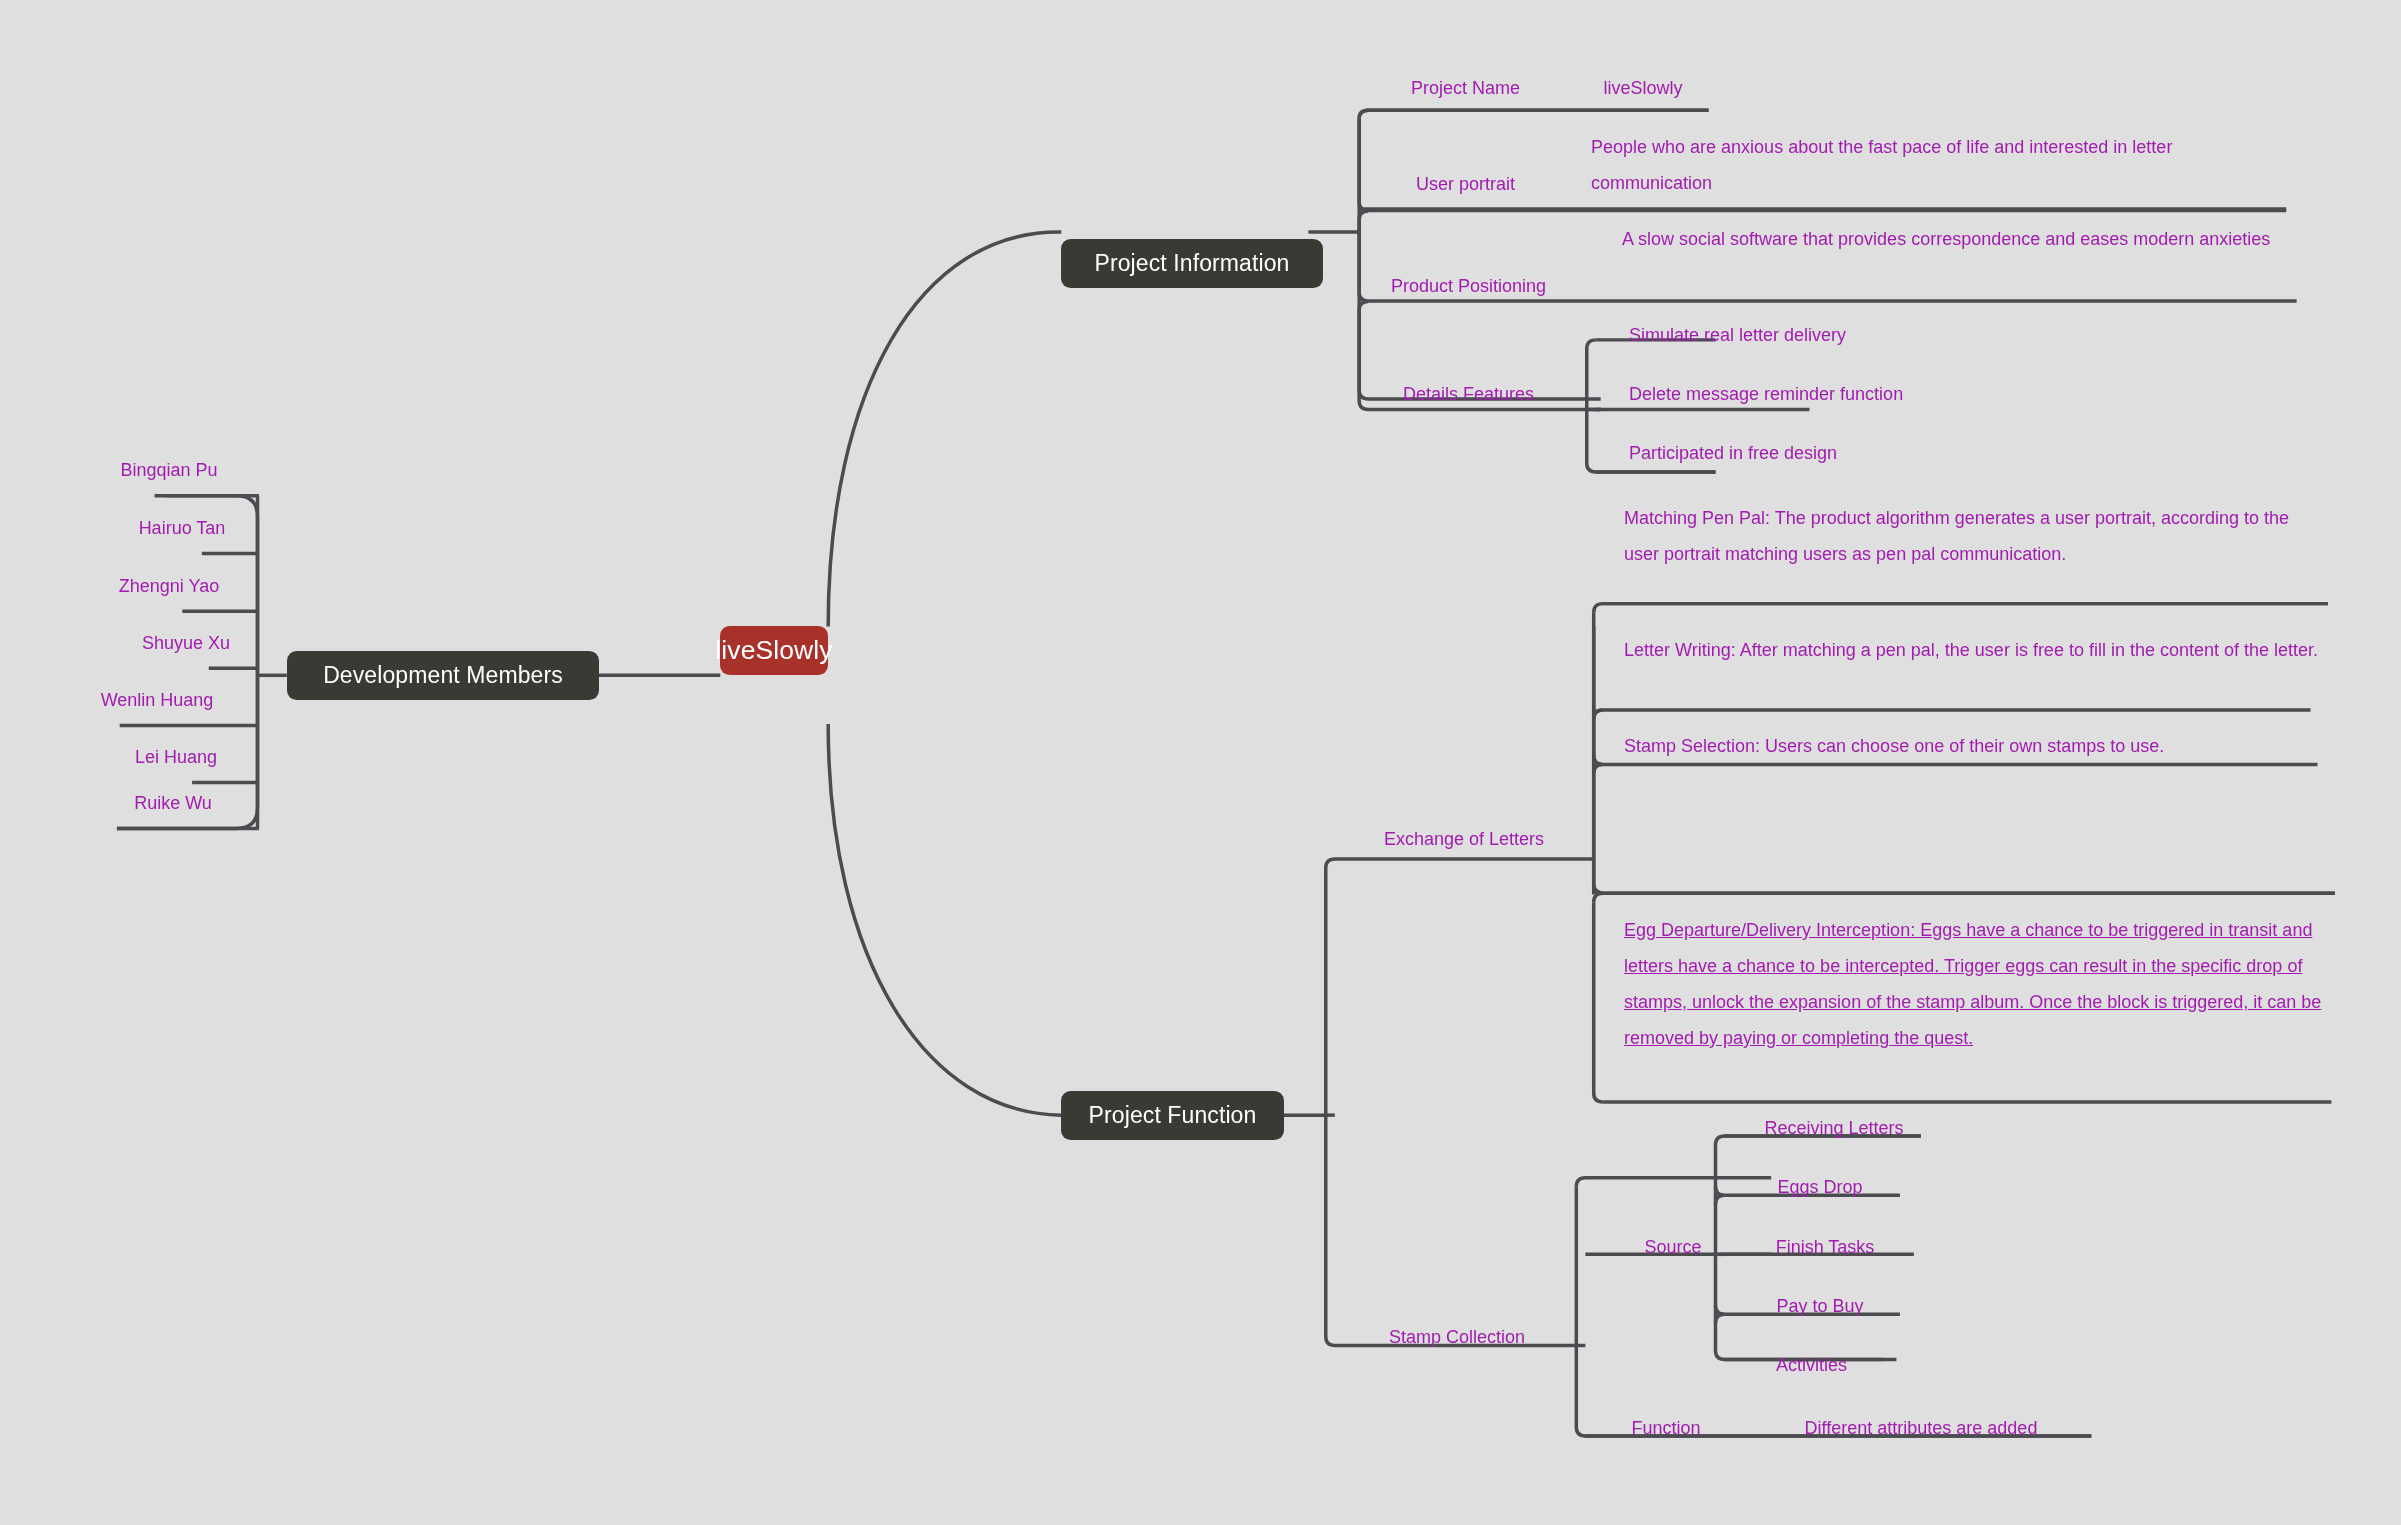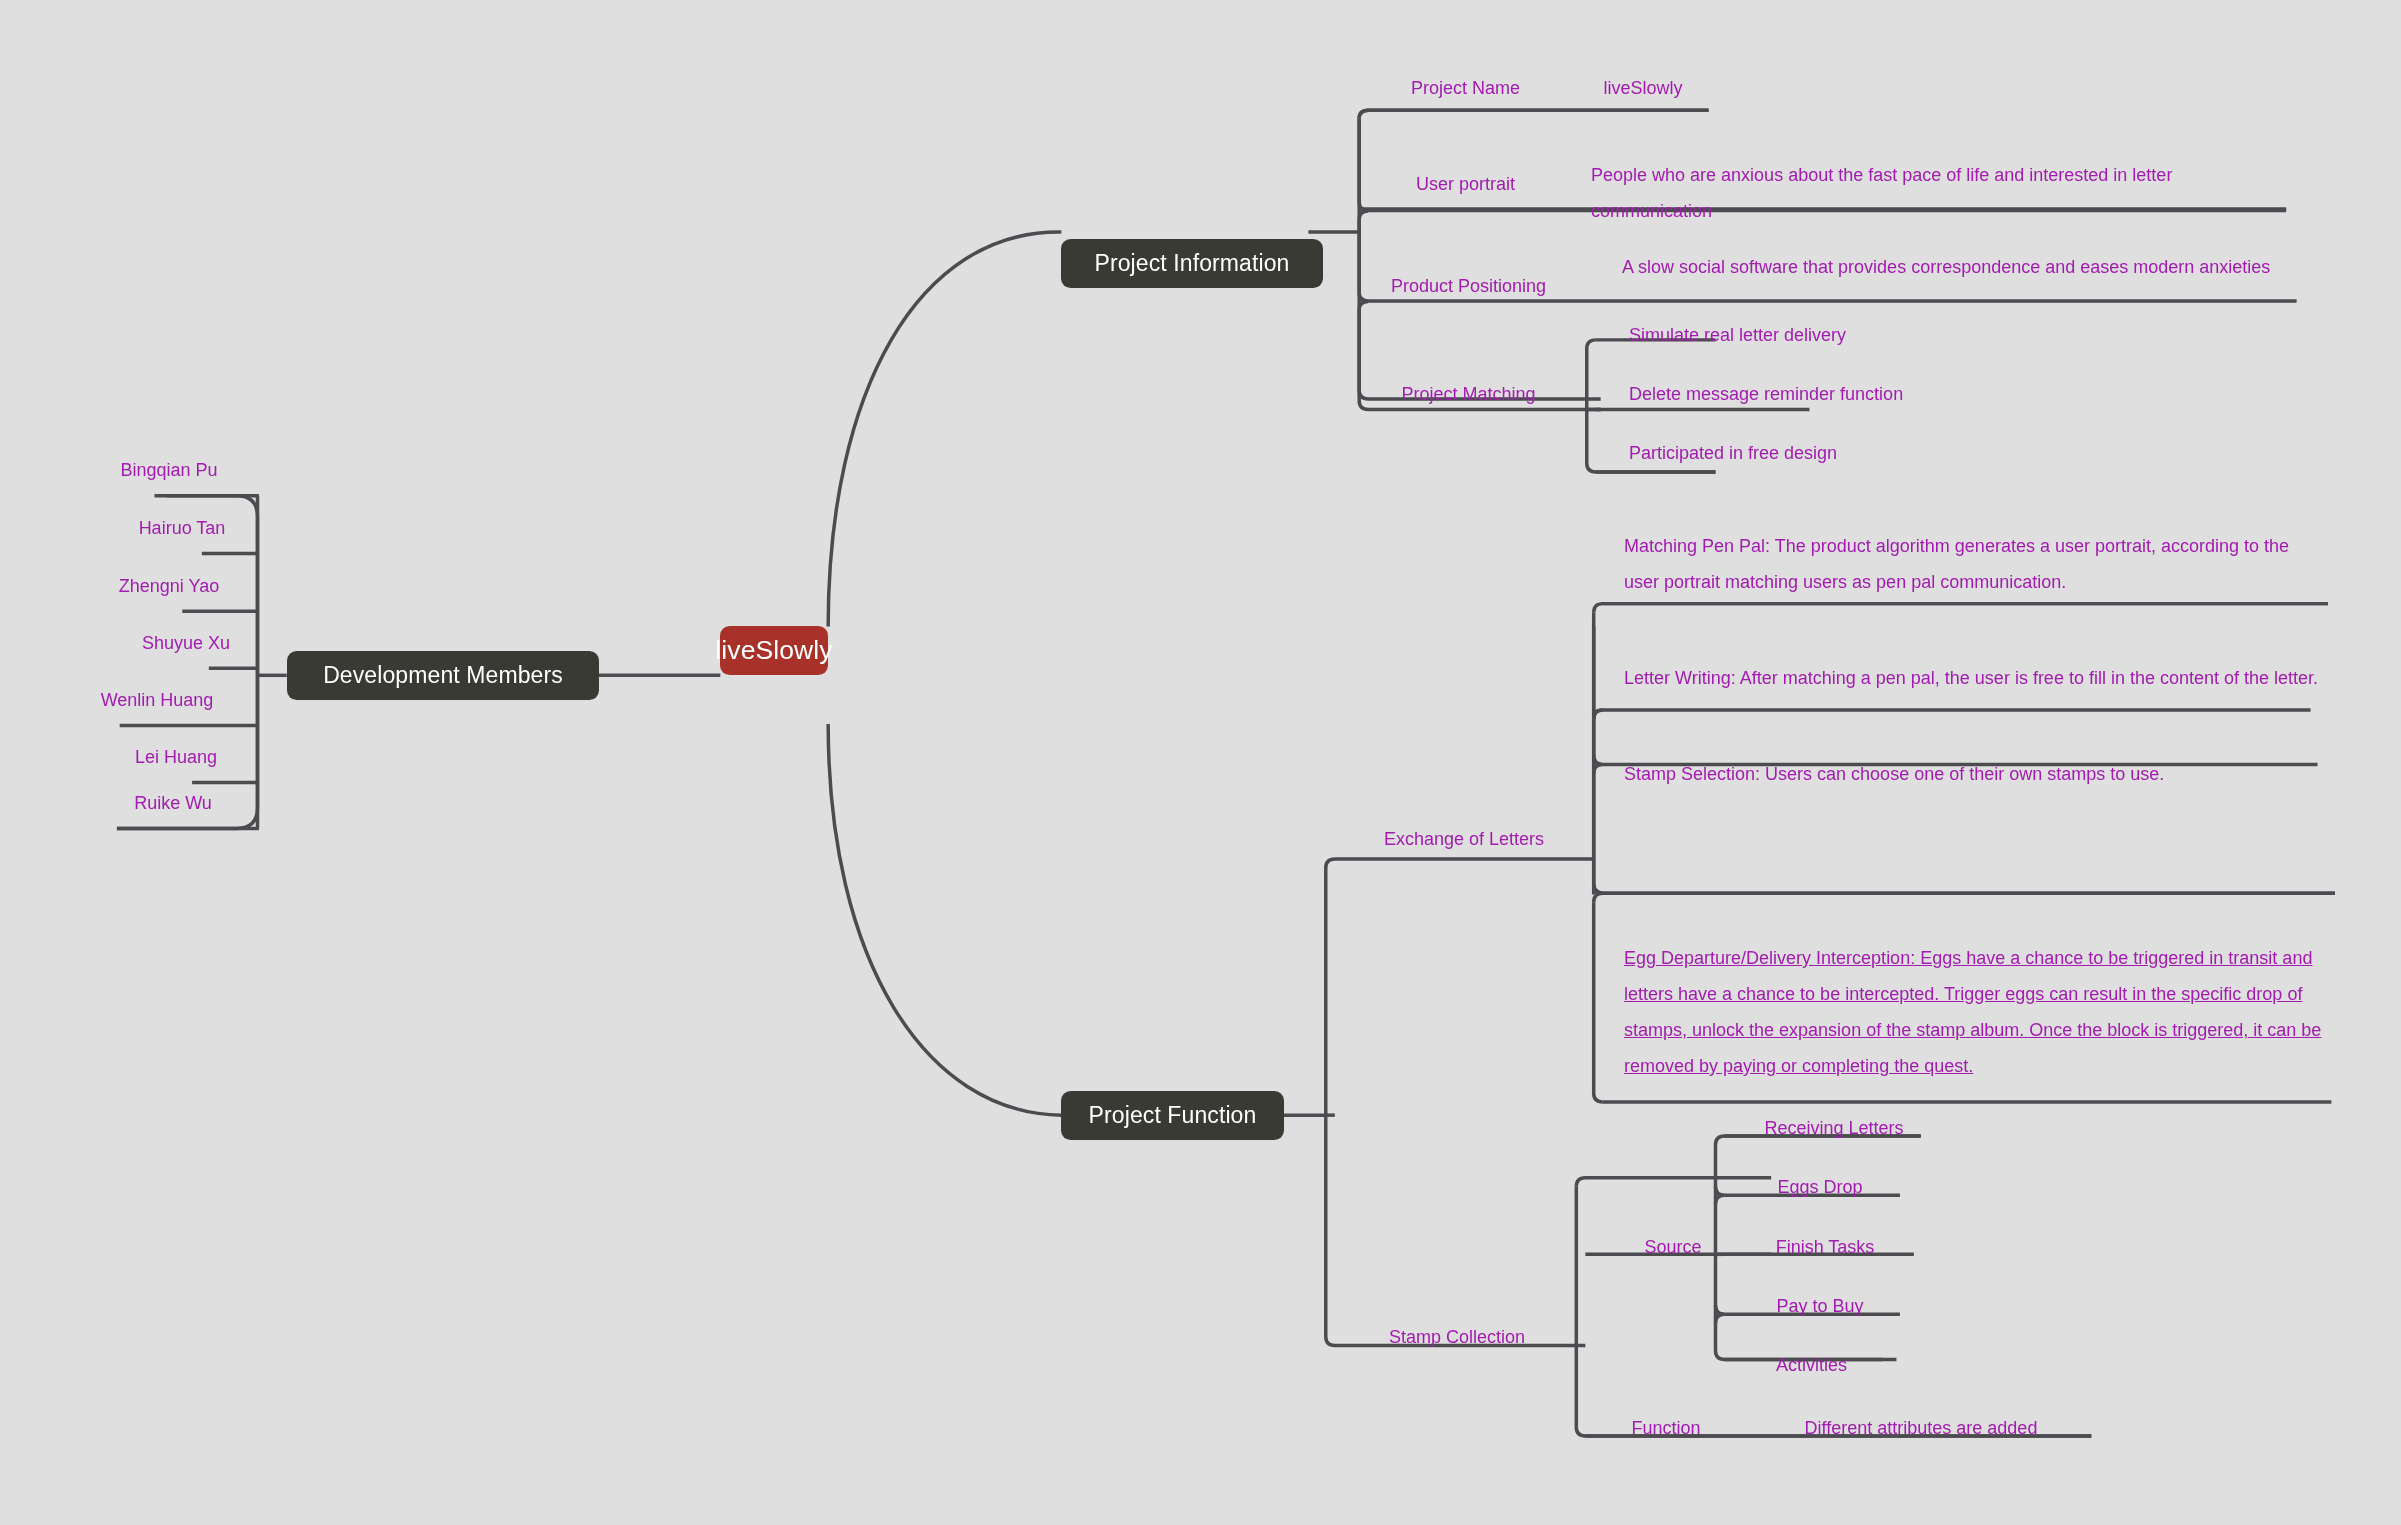--- a/index.html
+++ b/index.html
@@ -56,21 +56,20 @@
   .leaf {
     position: absolute;
     box-sizing: border-box;
     color: #a21caf;
     font-size: 18px;
     line-height: 36px;
     white-space: nowrap;
   }
   .leaf.wrap {
     white-space: normal;
-    margin-top: 28px;
   }
   .leaf.center {
     text-align: center;
   }
   .leaf.left {
     text-align: left;
   }
 </style>
 </head>
 <body>
@@ -217,21 +216,21 @@
   </div>
 
   <div class="leaf center" style="left:1364px; top:268px; width:209px;">
     <span>Product Positioning</span>
   </div>
   <div class="leaf wrap left" style="left:1622px; top:221px; width:675px;">
     <span>A slow social software that provides correspondence and eases modern anxieties</span>
   </div>
 
   <div class="leaf center" style="left:1364px; top:376px; width:209px;">
-    <span>Project Matching</span>
+    <span>Details Features</span>
   </div>
   <div class="leaf left" style="left:1629px; top:317px; width:487px;">
     <span>Simulate real letter delivery</span>
   </div>
   <div class="leaf left" style="left:1629px; top:376px; width:487px;">
     <span>Delete message reminder function</span>
   </div>
   <div class="leaf left" style="left:1629px; top:435px; width:487px;">
     <span>Participated in free design</span>
   </div>

